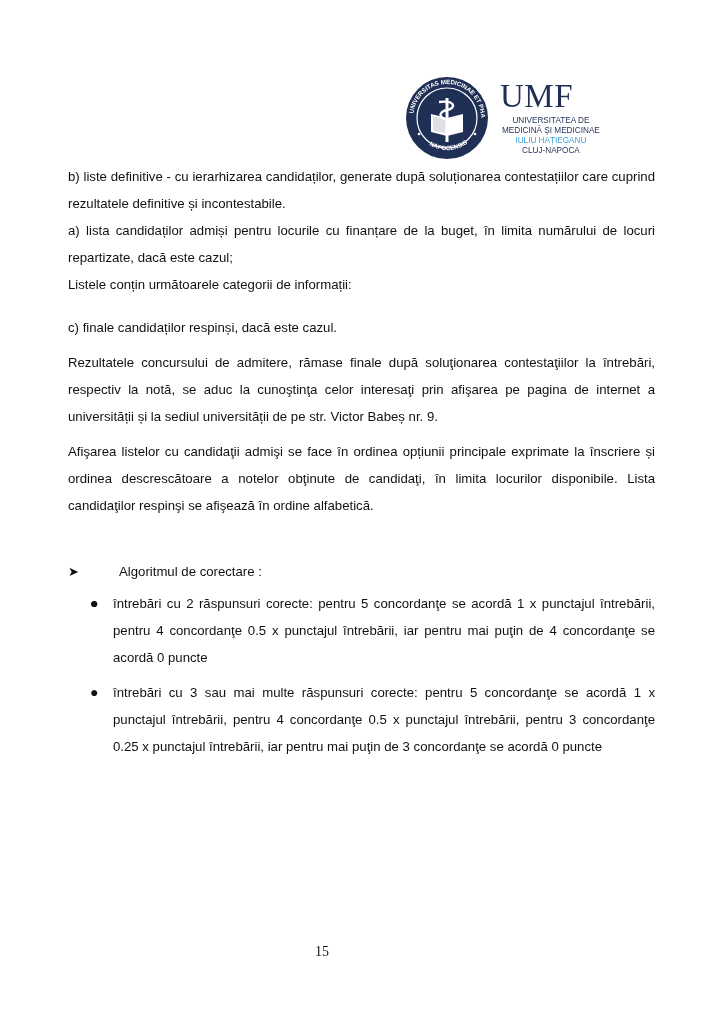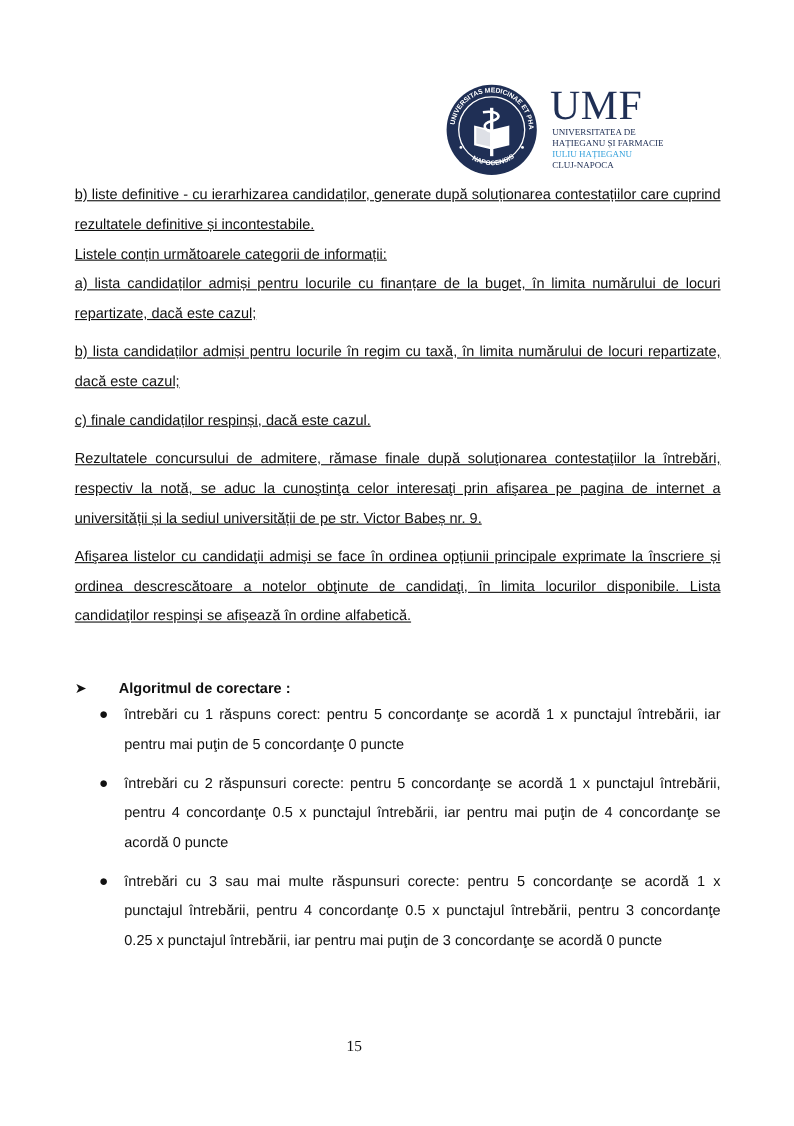--- a/index.html
+++ b/index.html
@@ -6,35 +6,35 @@
   body {
     width: 722px; height: 1024px; position: relative; overflow: hidden;
     font-family: "Liberation Sans", sans-serif; color: #111111;
   }
   .page { position: absolute; left: 0; top: 0; width: 722px; height: 1024px; }
 
   
   .logo-wrap { position: absolute; left: 405px; top: 76px; width: 200px; height: 82px; }
   .seal { position: absolute; left: 0; top: 0; width: 84px; height: 84px; }
   .umf { position: absolute; left: 95px; top: 2px; font-family: "Liberation Serif", serif;
-         font-size: 38px; color: #1f2f55; letter-spacing: 0.5px; line-height: 36px; }
+         font-size: 33px; color: #1f2f55; letter-spacing: 0.5px; line-height: 36px; }
   .umf-sub { position: absolute; left: 97px; top: 40px; font-size: 8.2px; line-height: 10px;
-             color: #1f2f55; font-family: Liberation Serif, serif; }
+             color: #1f2f55; font-family: Liberation Sans, sans-serif; text-align: center; }
   .umf-sub .accent { color: #3aa3dc; }
 
   
   .body { position: absolute; left: 68px; top: 163px; width: 587px;
           font-size: 13.2px; line-height: 27px; }
-  .body p { margin: 0; text-align: justify; text-decoration: underline; }
+  .body p { margin: 0; text-align: justify; }
   .gap { height: 8px; }
   .body b { font-weight: bold; }
 
   .heading-row { position: relative; margin-top: 27px; height: 20px; line-height: 20px; }
   .arrow { position: absolute; left: 0; top: 0; font-size: 13px; }
-  .heading { position: absolute; left: 40px; top: 0; font-weight: bold; }
+  .heading { position: absolute; left: 51px; top: 0; font-weight: normal; }
 
   .bullets { margin: 0; padding: 0; list-style: none; }
   .bullets li { position: relative; padding-left: 45px; text-align: justify; margin-bottom: 8px; }
   .bullets li .dot { position: absolute; left: 22px; top: 0; font-size: 14px; }
 
   .page-number { position: absolute; left: 0; width: 644px; top: 944px; text-align: center;
                  font-family: "Liberation Serif", serif; font-size: 14px; color: #111; }
 </style>
 </head>
 <body>
@@ -61,46 +61,45 @@
         <textPath href="#ringTop" startOffset="4%">UNIVERSITAS MEDICINAE ET PHARMACIAE</textPath>
       </text>
       <path id="ringBot" d="M16 62 A34 34 0 0 0 68 62" fill="none"></path>
       <text font-size="6.2" fill="#ffffff" font-family="Liberation Sans, sans-serif" font-weight="bold">
         <textPath href="#ringBot" startOffset="18%">NAPOCENSIS</textPath>
       </text>
     </svg>
     <div class="umf">UMF</div>
     <div class="umf-sub">
       <div>UNIVERSITATEA DE</div>
-      <div>HAȚIEGANU ȘI FARMACIE</div>
+      <div>MEDICINĂ ȘI MEDICINAE</div>
       <div class="accent">IULIU HAȚIEGANU</div>
       <div>CLUJ-NAPOCA</div>
     </div>
   </div>
 
   <div class="body">
     <p>b) liste definitive - cu ierarhizarea candidaților, generate după soluționarea contestațiilor care cuprind rezultatele definitive și incontestabile.</p>
+    <p>a) lista candidaților admiși pentru locurile cu finanțare de la buget, în limita numărului de locuri repartizate, dacă este cazul;</p>
     <p>Listele conțin următoarele categorii de informații:</p>
-    <p>a) lista candidaților admiși pentru locurile cu finanțare de la buget, în limita numărului de locuri repartizate, dacă este cazul;</p>
     <div class="gap"></div>
-    <p>b) lista candidaților admiși pentru locurile în regim cu taxă, în limita numărului de locuri repartizate, dacă este cazul;</p>
     <div class="gap"></div>
     <p>c) finale candidaților respinși, dacă este cazul.</p>
     <div class="gap"></div>
     <p>Rezultatele concursului de admitere, rămase finale după soluţionarea contestaţiilor la întrebări, respectiv la notă, se aduc la cunoştinţa celor interesaţi prin afişarea pe pagina de internet a universității și la sediul universității de pe str. Victor Babeș nr. 9.</p>
     <div class="gap"></div>
     <p>Afişarea listelor cu candidaţii admişi se face în ordinea opțiunii principale exprimate la înscriere și ordinea descrescătoare a notelor obţinute de candidaţi, în limita locurilor disponibile. Lista candidaţilor respinşi se afişează în ordine alfabetică.</p>
     <div class="gap"></div>
     <div class="gap"></div>
 
     <div class="heading-row">
       <span class="arrow">➤</span>
       <span class="heading">Algoritmul de corectare :</span>
     </div>
     <ul class="bullets">
-      <li><span class="dot">●</span><span>întrebări cu 1 răspuns corect: pentru 5 concordanţe se acordă 1 x punctajul întrebării, iar pentru mai puţin de 5 concordanţe 0 puncte</span></li>
+      <li><span class="dot">●</span></li>
       <li><span class="dot">●</span><span>întrebări cu 2 răspunsuri corecte: pentru 5 concordanţe se acordă 1 x punctajul întrebării, pentru 4 concordanţe 0.5 x punctajul întrebării, iar pentru mai puţin de 4 concordanţe se acordă 0 puncte</span></li>
       <li><span class="dot">●</span><span>întrebări cu 3 sau mai multe răspunsuri corecte: pentru 5 concordanţe se acordă 1 x punctajul întrebării, pentru 4 concordanţe 0.5 x punctajul întrebării, pentru 3 concordanţe 0.25 x punctajul întrebării, iar pentru mai puţin de 3 concordanţe se acordă 0 puncte</span></li>
     </ul>
   </div>
 
   <div class="page-number">15</div>
 </div>
 
 </body></html>

